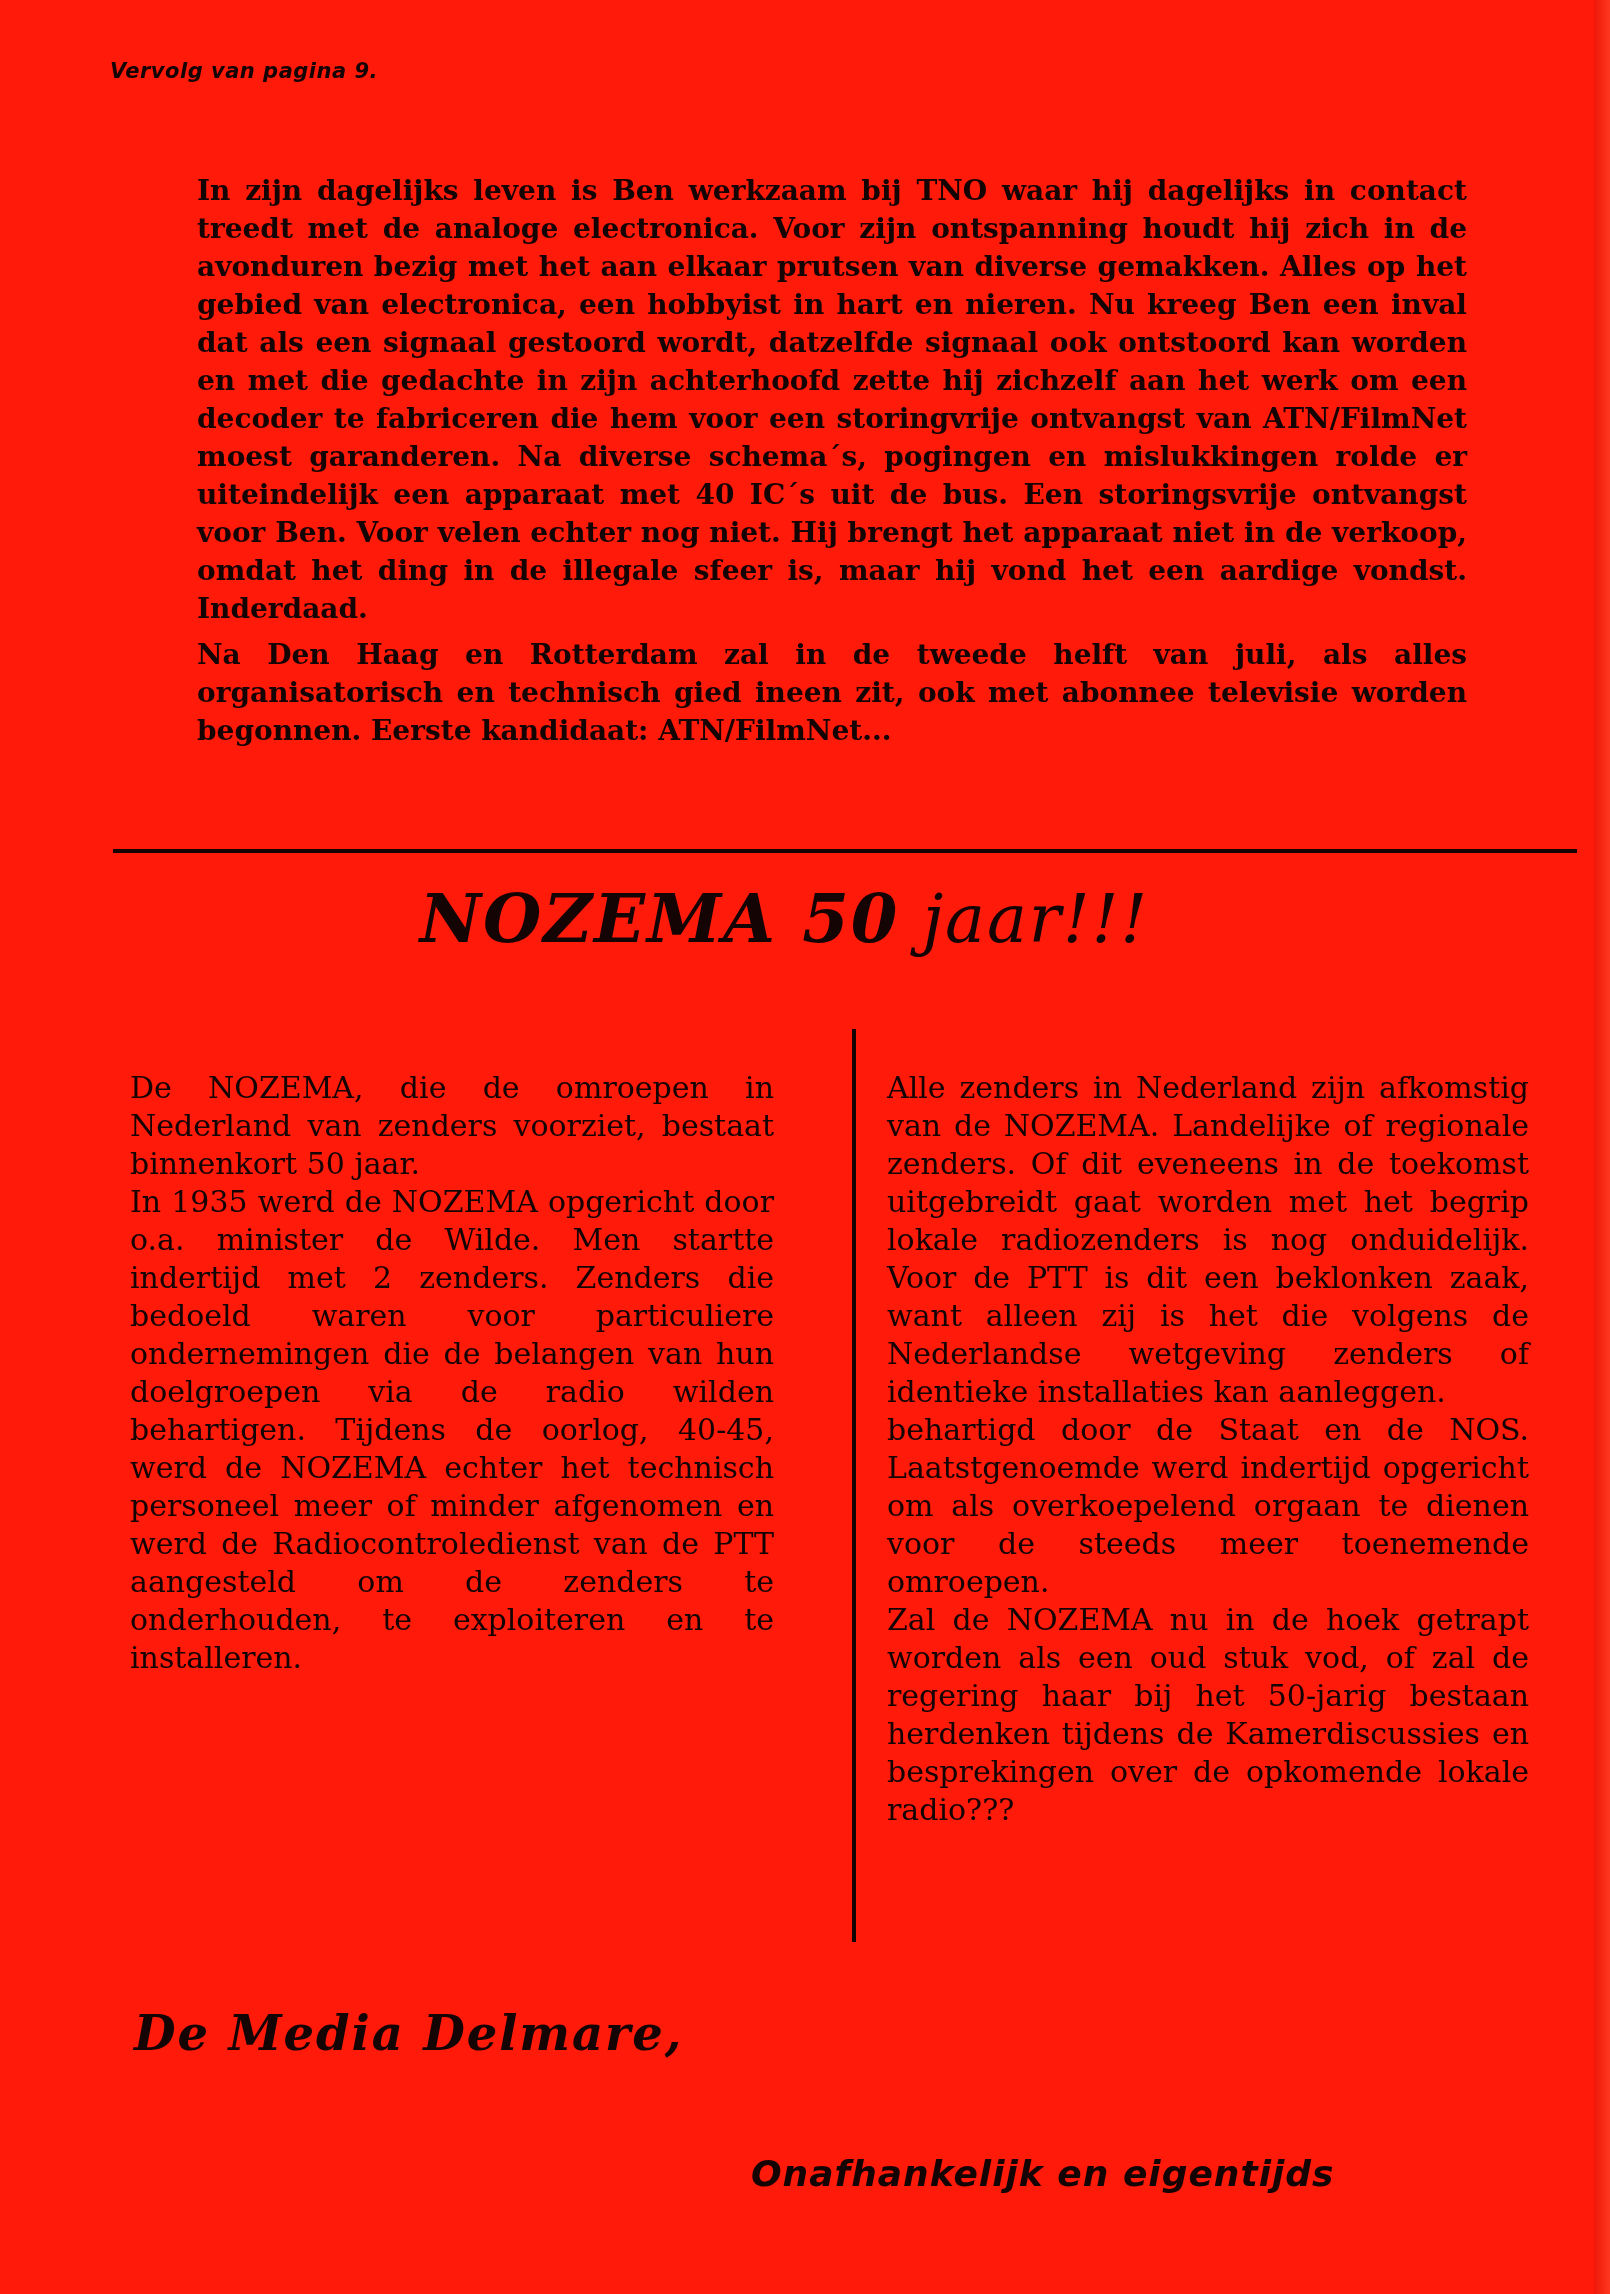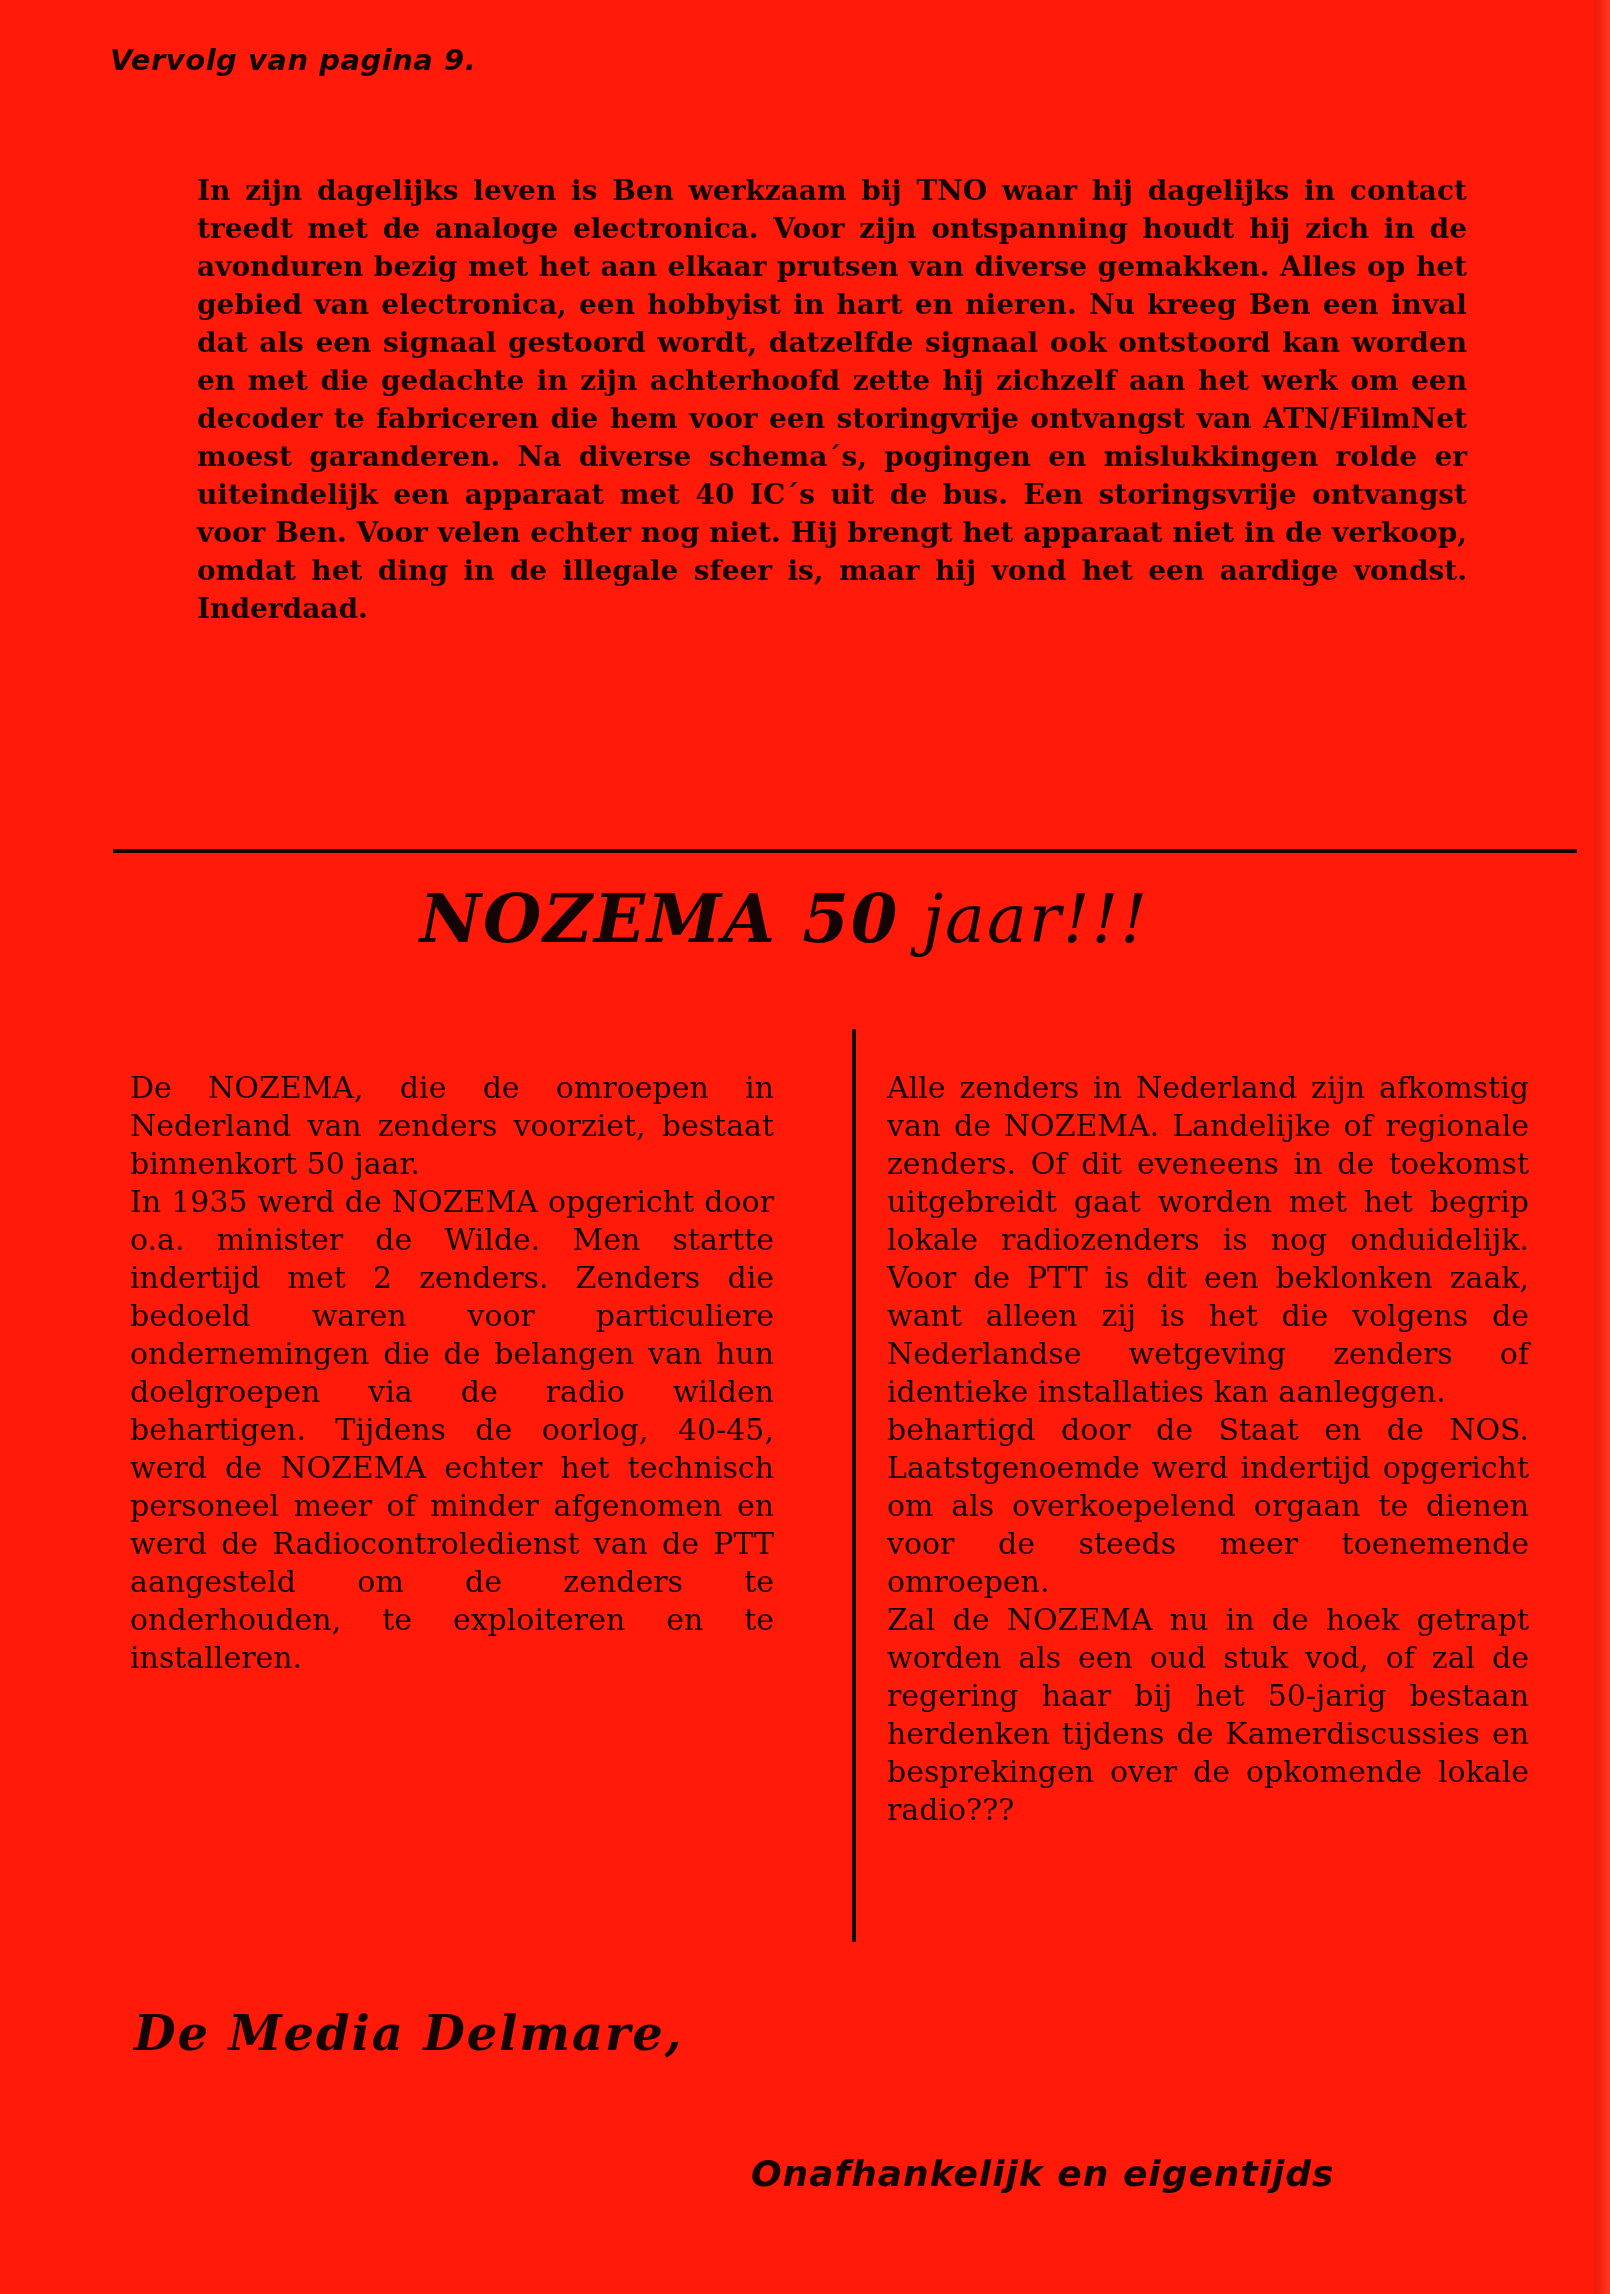--- a/index.html
+++ b/index.html
@@ -8,24 +8,24 @@
     background: #ff1a0a;
     position: relative; overflow: hidden;
     color: #140404;
     font-family: "DejaVu Serif", serif;
   }
   .page-edge {
     position: absolute; top: 0; right: 0; width: 17px; height: 2294px;
     background: linear-gradient(to right, #ee1808, #ff3a22);
   }
   .continued {
-    position: absolute; left: 110px; top: 43px;
+    position: absolute; left: 110px; top: 59px;
     font-family: "DejaVu Sans", sans-serif;
     font-style: italic; font-weight: bold;
-    font-size: 29px; letter-spacing: 0.5px;
+    font-size: 21px; letter-spacing: 0.5px;
   }
   .intro {
     position: absolute; left: 189px; top: 164px; width: 1286px;
     font-size: 28px; line-height: 38px; font-weight: bold;
     text-align: justify;
   }
   .intro p { margin: 8px; }
   .rule {
     position: absolute; left: 113px; top: 849px; width: 1464px; height: 3.8px;
     background: #140404;
@@ -65,20 +65,21 @@
 </style>
 </head>
 <body>
 
 <div class="page-edge"></div>
 
 <div class="continued">Vervolg van pagina 9.</div>
 
 <div class="intro">
   <p>In zijn dagelijks leven is Ben werkzaam bij TNO waar hij dagelijks in contact treedt met de analoge electronica. Voor zijn ontspanning houdt hij zich in de avonduren bezig met het aan elkaar prutsen van diverse gemakken. Alles op het gebied van electronica, een hobbyist in hart en nieren. Nu kreeg Ben een inval dat als een signaal gestoord wordt, datzelfde signaal ook ontstoord kan worden en met die gedachte in zijn achterhoofd zette hij zichzelf aan het werk om een decoder te fabriceren die hem voor een storingvrije ontvangst van ATN/FilmNet moest garanderen. Na diverse schema´s, pogingen en mislukkingen rolde er uiteindelijk een apparaat met 40 IC´s uit de bus. Een storingsvrije ontvangst voor Ben. Voor velen echter nog niet. Hij brengt het apparaat niet in de verkoop, omdat het ding in de illegale sfeer is, maar hij vond het een aardige vondst. Inderdaad.</p>
+  <p>Na Den Haag en Rotterdam zal in de tweede helft van juli, als alles organisatorisch en technisch gied ineen zit, ook met abonnee televisie worden begonnen. Eerste kandidaat: ATN/FilmNet...</p>
 </div>
 
 <div class="rule"></div>
 
 <div class="headline">
   <span>NOZEMA 50</span><span class="light"> jaar!!!</span>
 </div>
 
 <div class="col col-left">
   <p>De NOZEMA, die de omroepen in Nederland van zenders voorziet, bestaat binnenkort 50 jaar.</p>

